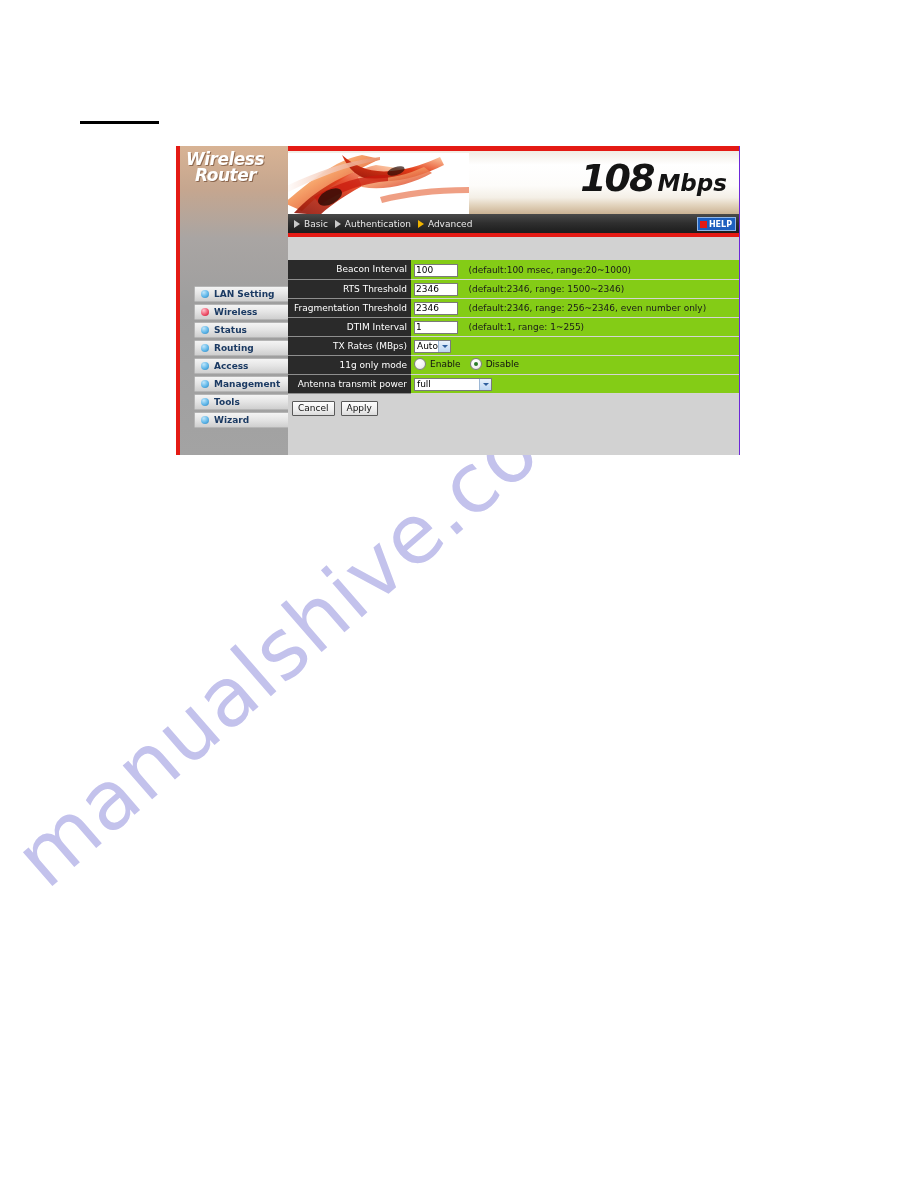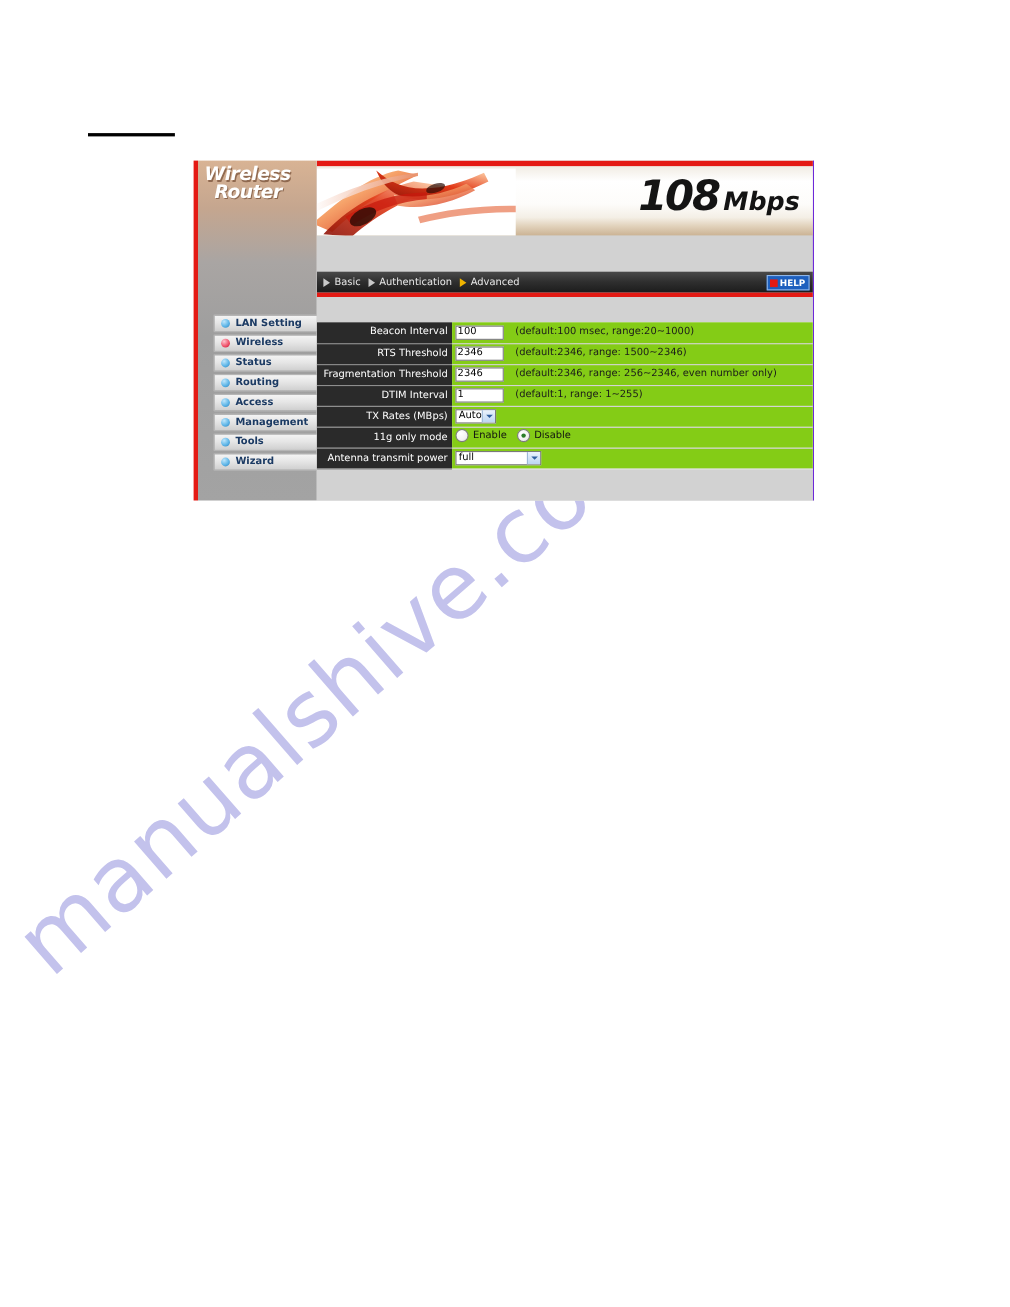--- a/index.html
+++ b/index.html
@@ -186,21 +186,20 @@
 
   #navbar {
     position: relative;
     height: 23px;
     background: linear-gradient(to bottom, #4a4a4a 0%, #2f2f2f 48%, #1c1c1c 100%);
     border-bottom: 4px solid #e41a14;
     box-sizing: border-box;
     display: flex;
     align-items: center;
     padding-left: 6px;
-    margin-top: 33px;
   }
   .nav-item {
     display: flex;
     align-items: center;
     margin-right: 7px;
     cursor: pointer;
   }
   .nav-arrow {
     width: 0; height: 0;
     border-top: 4px solid transparent;
@@ -542,16 +541,20 @@
                 <span>full</span>
                 <span class="caret-box">
                   <span class="caret"></span>
                 </span>
               </span>
             </td>
           </tr>
         </tbody>
       </table>
 
+      <div id="button-bar">
+        <div class="btn">Cancel</div>
+        <div class="btn">Apply</div>
+      </div>
     </div>
 
   </div>
 </div>
 
 </body></html>

